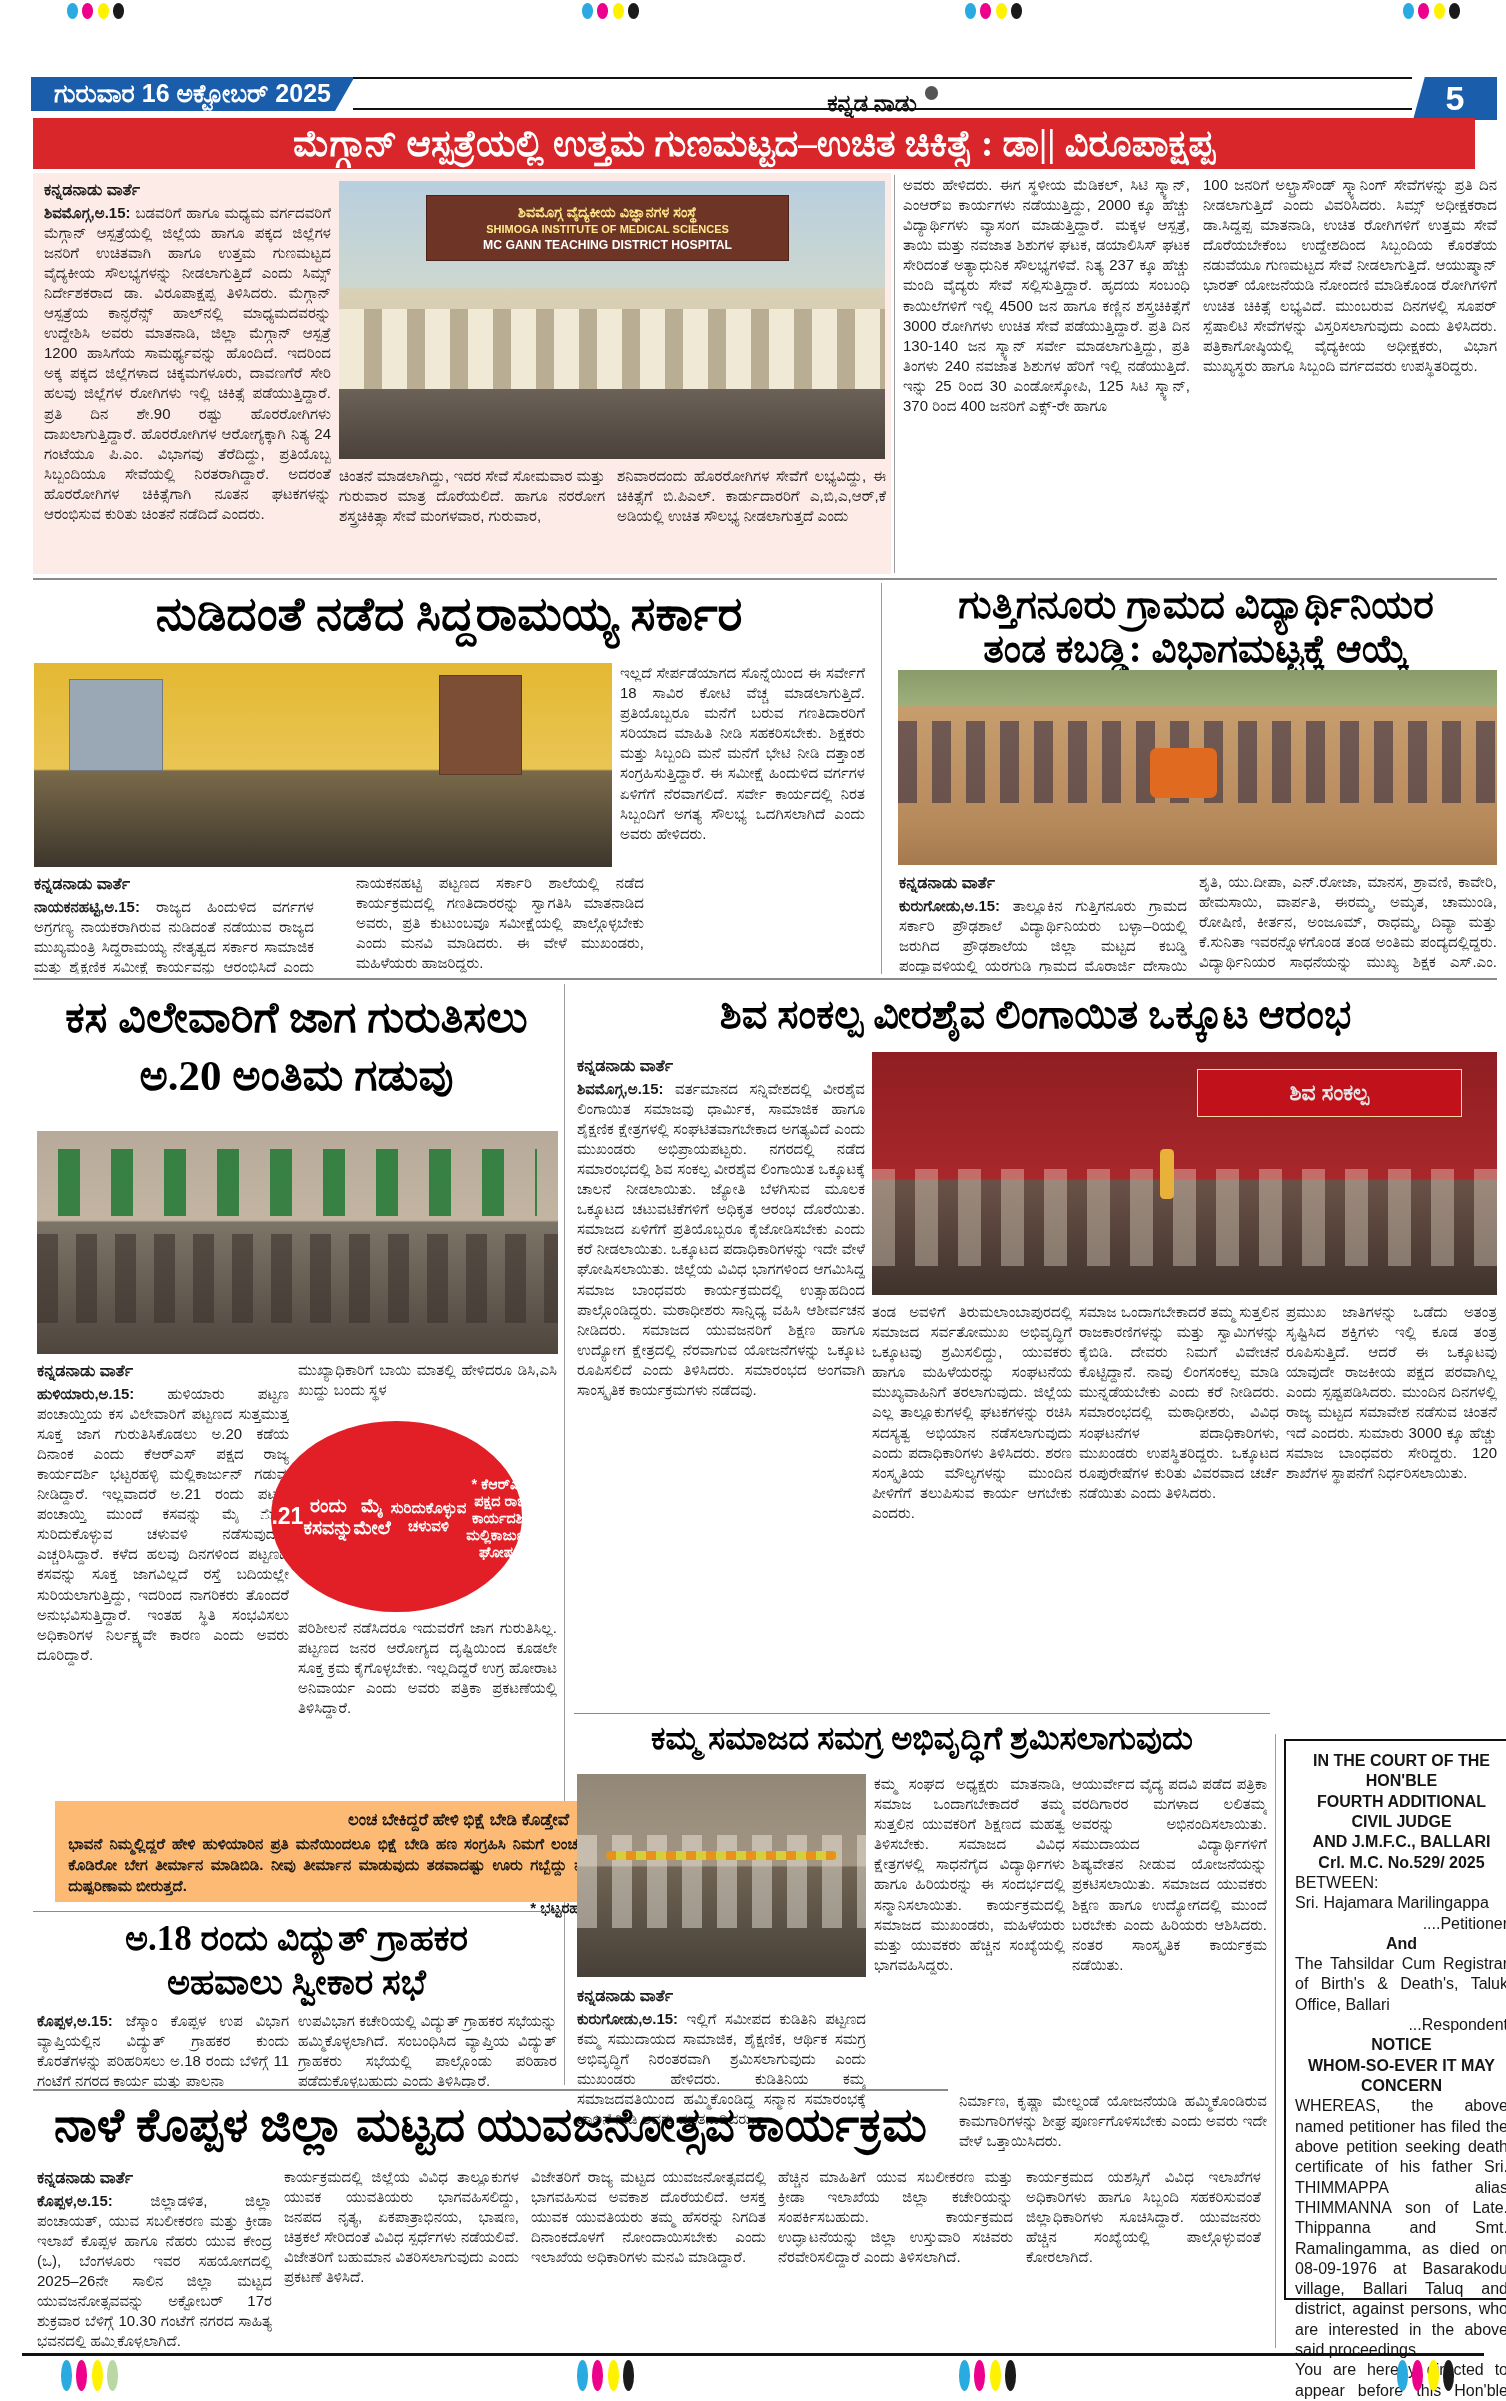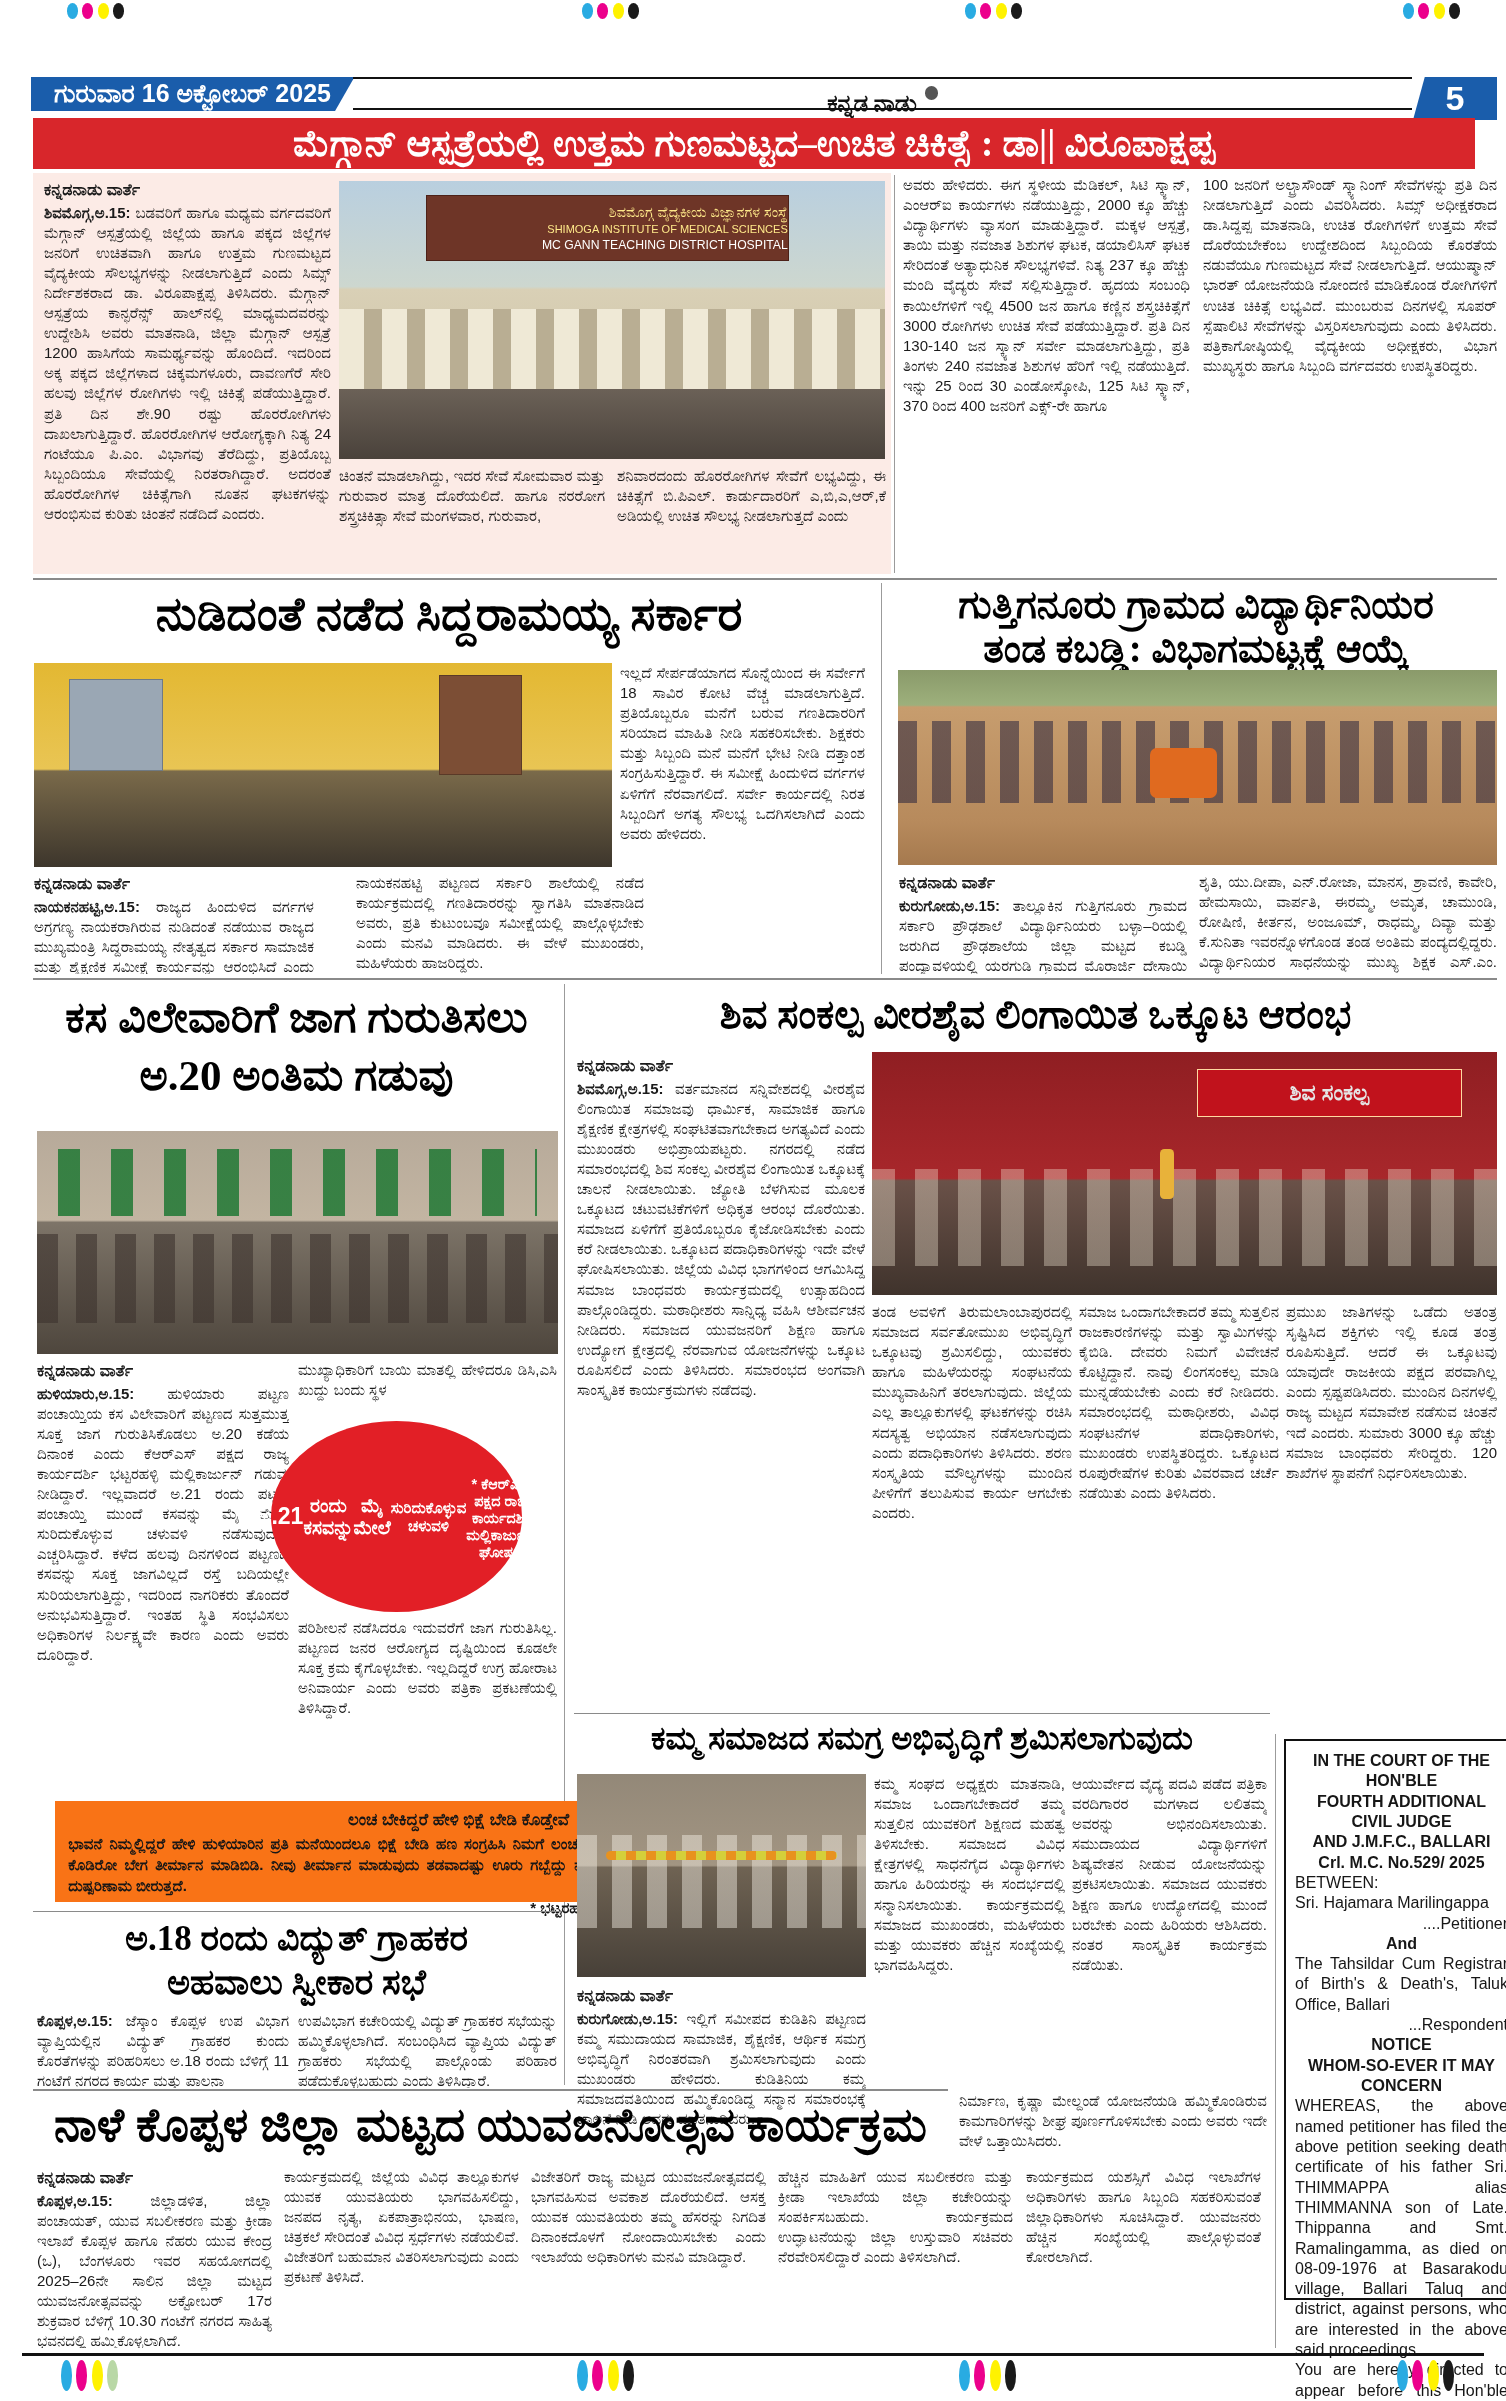--- a/index.html
+++ b/index.html
@@ -11,26 +11,26 @@
   .dl{font-weight:bold;}
   .hl{font-weight:bold;color:#000;text-align:center;font-family:"Liberation Serif", serif;}
   .vr{width:1.1px;background:#9b9b9b;}
   .hrule{background:#8a8a8a;height:1.7px;}
   .dot{width:11px;height:30.5px;border-radius:50%;display:inline-block;margin-right:4.4px;}
   .dotg{white-space:nowrap;}
   .c1{background:#29abe2;} .c2{background:#ec008c;} .c3{background:#fff200;}
   .c4{background:#1a1a1a;} .c5{background:#b9d8a6;}
   .pinkbg{background:#fcebe6;}
   .photo{overflow:hidden;}
-  .sign{background:#6e3527;color:#ffe98a;text-align:right;font-weight:normal;}
+  .sign{background:#6e3527;color:#ffe98a;text-align:center;font-weight:bold;}
   .noticebox{border:2.8px solid #111;background:#fff;padding:10px 9px;font-size:16px;line-height:1.27;text-align:justify;}
   .nb-b{font-weight:bold;text-align:center;}
   .oval{background:#e21f26;border-radius:50%;color:#fff;text-align:center;
         display:flex;flex-direction:row;justify-content:center;align-items:center;padding:5.5px 14.4px;box-sizing:border-box;}
-  .salmon{background:#f97316;box-sizing:border-box;padding:6.7px 13.3px;font-size:15px;line-height:1.4;text-align:justify;font-weight:600;}
+  .salmon{background:#fdba74;box-sizing:border-box;padding:6.7px 13.3px;font-size:15px;line-height:1.4;text-align:justify;font-weight:600;}
 </style>
 </head>
 <body>
 
 <div id="page">
 
   <div class="abs dotg" style="left:67px;top:3.3px">
     <span class="dot c1" style="height:15.5px"></span><span class="dot c2" style="height:15.5px"></span><span class="dot c3" style="height:15.5px"></span><span class="dot c4" style="height:15.5px"></span>
   </div>
   <div class="abs dotg" style="left:582px;top:3.3px">

